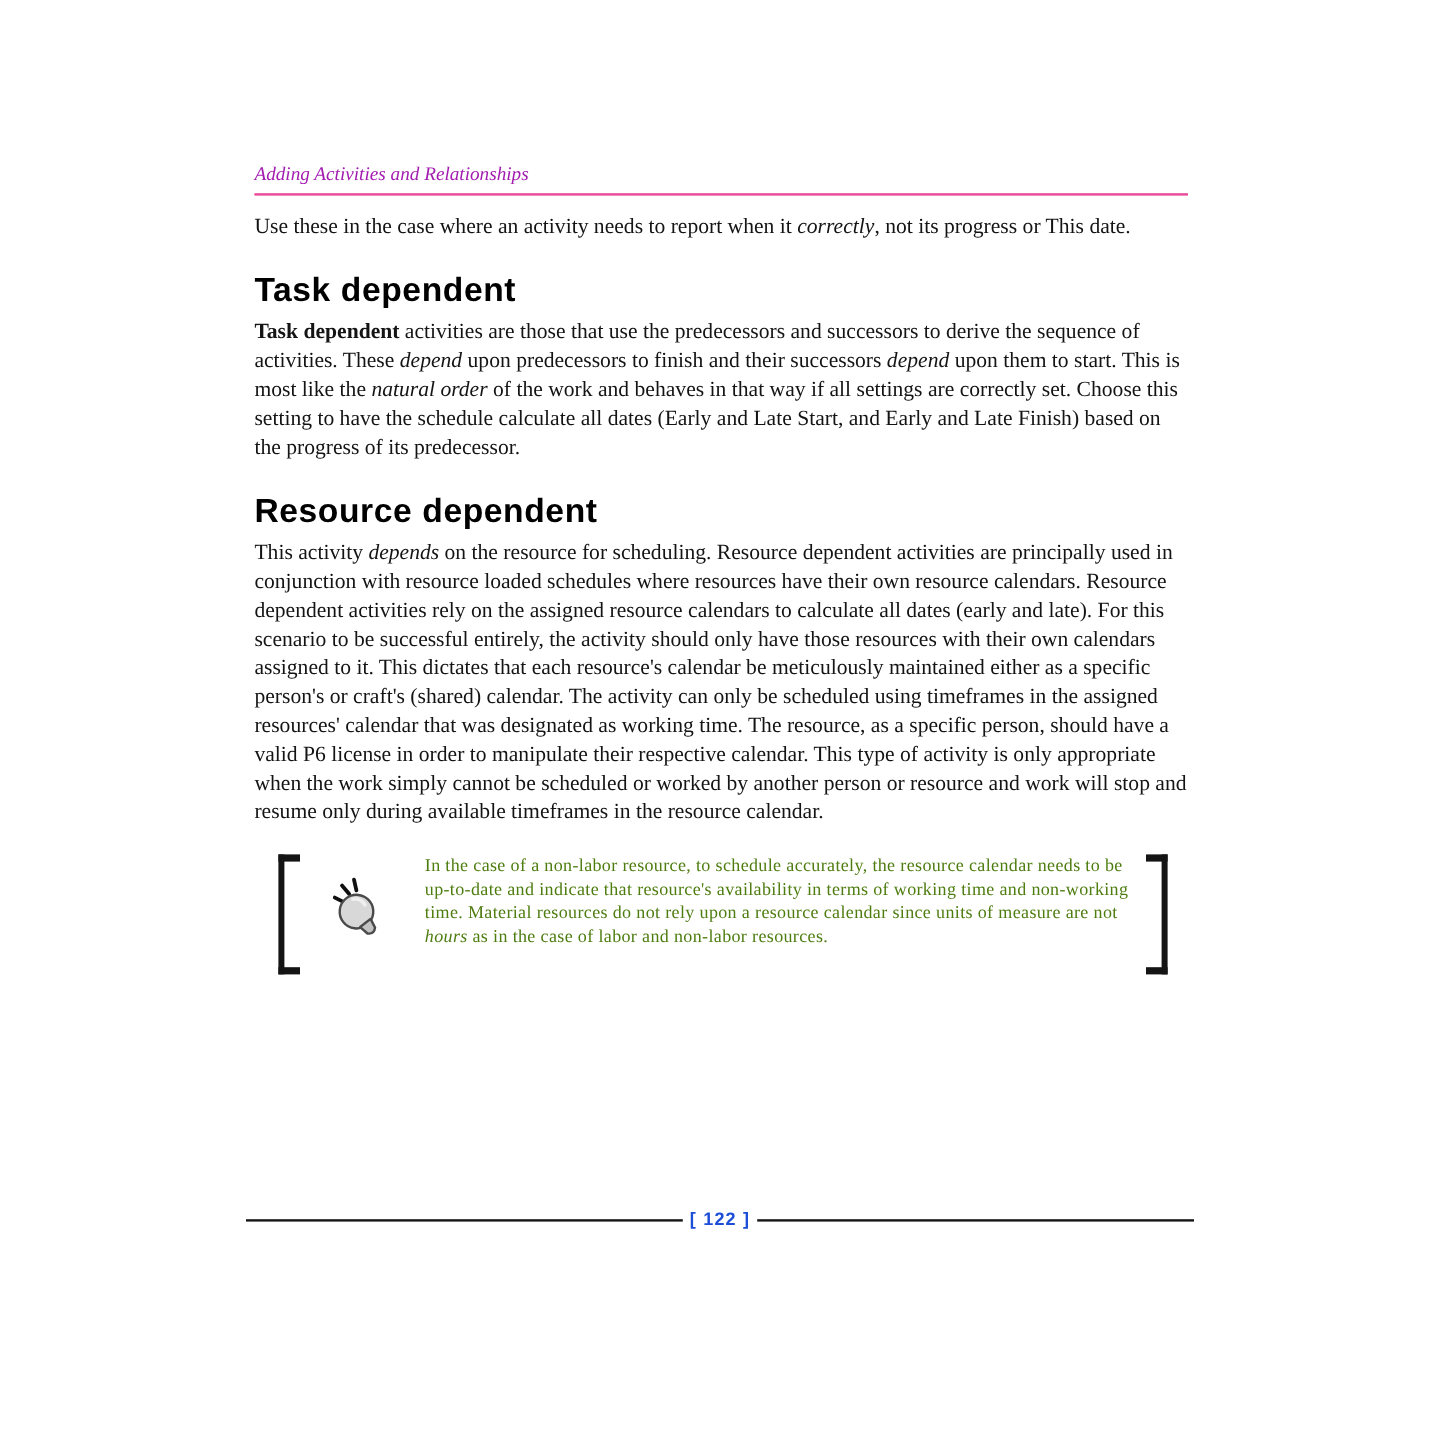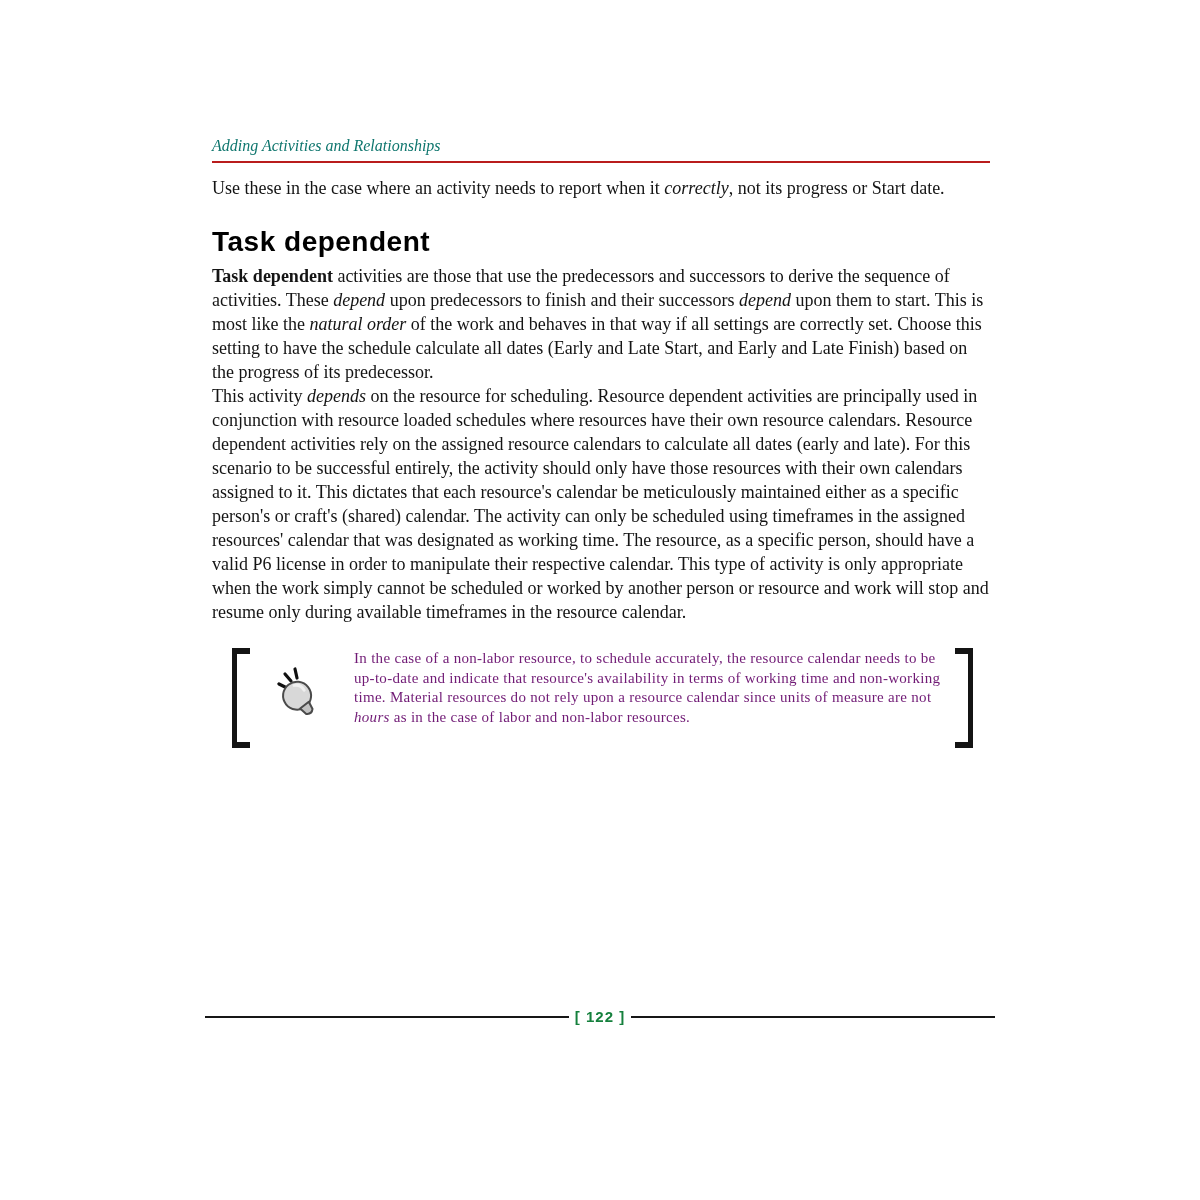--- a/index.html
+++ b/index.html
@@ -4,22 +4,22 @@
 <style>
   * { margin:0; padding:0; box-sizing:border-box; }
   html,body { background:#ffffff; }
   body {
     width:1200px; height:1200px; position:relative; overflow:hidden;
     font-family:"Liberation Serif", serif; color:#141414;
   }
   .content { position:absolute; left:212px; top:136px; width:778px; }
 
   .running-head {
-    font-style:italic; font-size:16px; line-height:20px; color:#0f766e;
-    padding-bottom:5px; border-bottom:2px solid #b91c1c;
+    font-style:italic; font-size:16px; line-height:20px; color:#a21caf;
+    padding-bottom:5px; border-bottom:2px solid #ec4899;
   }
 
   p.body {
     font-size:18px; line-height:24px; margin-top:13px; color:#141414;
   }
   h1.section {
     font-family:"Liberation Sans", sans-serif; font-weight:bold;
     font-size:28px; line-height:32px; letter-spacing:0.5px;
     color:#000; margin-top:26px; margin-bottom:6px;
   }
@@ -29,47 +29,48 @@
   .tip {
     display:flex; justify-content:space-between; align-items:stretch;
     margin-top:24px; margin-left:20px; width:741px; min-height:100px;
   }
   .bracket { width:18px; border-color:#141414; border-style:solid; }
   .bracket-left  { border-width:6px 0 6px 5px; }
   .bracket-right { border-width:6px 5px 6px 0; }
   .tip-icon-wrap { width:86px; display:flex; align-items:center; justify-content:center; }
   .tip-text {
     width:592px; font-size:15px; line-height:19.5px; letter-spacing:0.3px;
-    padding-top:1px; color:#701a75;
+    padding-top:1px; color:#4d7c0f;
   }
   .tip-text i { font-style:italic; }
 
   .footer {
     position:absolute; top:1008px; left:205px; width:790px;
     display:flex; align-items:center;
   }
   .footer .rule { flex:1; height:2px; background:#161616; }
   .footer .label {
     font-family:"Liberation Sans", sans-serif; font-weight:bold;
-    font-size:15px; letter-spacing:1px; padding:0 6px; color:#15803d;
+    font-size:15px; letter-spacing:1px; padding:0 6px; color:#1d4ed8;
     white-space:nowrap;
   }
 </style>
 </head>
 <body>
 
 <div class="content">
 
   <div class="running-head">Adding Activities and Relationships</div>
 
-  <p class="body"><span>Use these in the case where an activity needs to report when it </span><i>correctly</i><span>, not its progress or Start date.</span></p>
+  <p class="body"><span>Use these in the case where an activity needs to report when it </span><i>correctly</i><span>, not its progress or This date.</span></p>
 
   <h1 class="section">Task dependent</h1>
   <p class="body" style="margin-top:0;"><b>Task dependent</b><span> activities are those that use the predecessors and successors to derive the sequence of activities. These </span><i>depend</i><span> upon predecessors to finish and their successors </span><i>depend</i><span> upon them to start. This is most like the </span><i>natural order</i><span> of the work and behaves in that way if all settings are correctly set. Choose this setting to have the schedule calculate all dates (Early and Late Start, and Early and Late Finish) based on the progress of its predecessor.</span></p>
 
+  <h1 class="section">Resource dependent</h1>
   <p class="body" style="margin-top:0;"><span>This activity </span><i>depends</i><span> on the resource for scheduling. Resource dependent activities are principally used in conjunction with resource loaded schedules where resources have their own resource calendars. Resource dependent activities rely on the assigned resource calendars to calculate all dates (early and late). For this scenario to be successful entirely, the activity should only have those resources with their own calendars assigned to it. This dictates that each resource's calendar be meticulously maintained either as a specific person's or craft's (shared) calendar. The activity can only be scheduled using timeframes in the assigned resources' calendar that was designated as working time. The resource, as a specific person, should have a valid P6 license in order to manipulate their respective calendar. This type of activity is only appropriate when the work simply cannot be scheduled or worked by another person or resource and work will stop and resume only during available timeframes in the resource calendar.</span></p>
 
   <div class="tip">
     <div class="bracket bracket-left"></div>
 
     <div class="tip-icon-wrap">
       <svg width="54" height="64" viewBox="0 0 54 64">
         <g stroke="#101010" stroke-width="3.2" stroke-linecap="round" fill="none">
           <line x1="4" y1="18" x2="12" y2="22"></line>
           <line x1="10" y1="8" x2="16" y2="15"></line>

